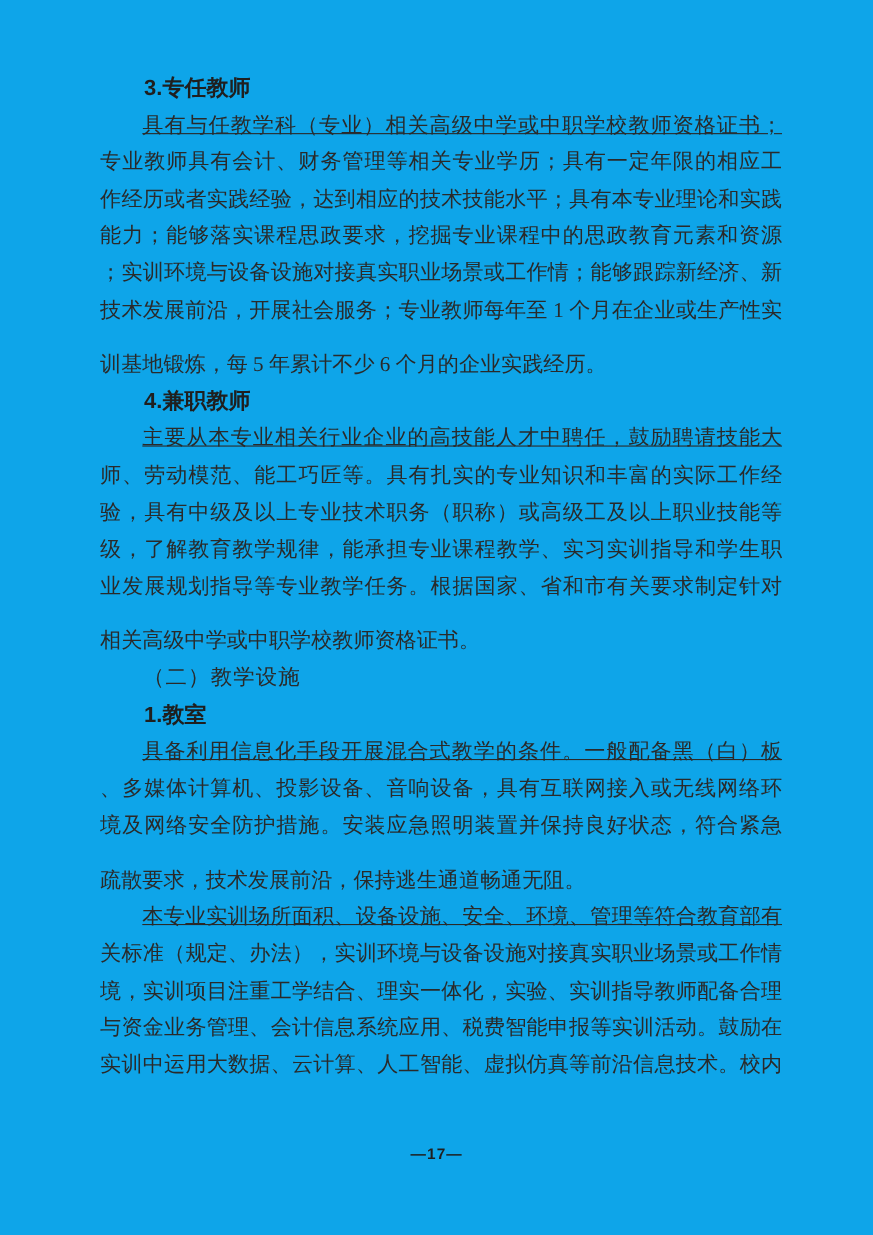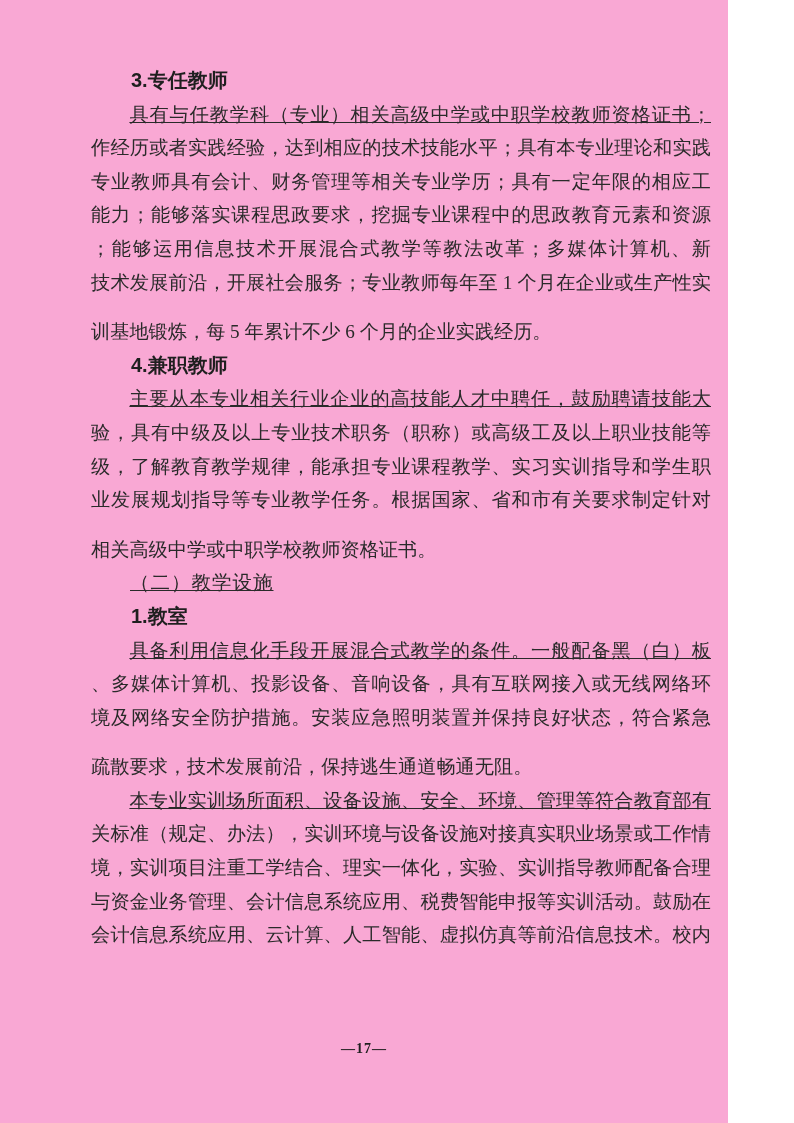--- a/index.html
+++ b/index.html
@@ -2,23 +2,23 @@
 <html><head>
 <meta charset="utf-8">
 <style>
   html, body {
     margin: 0;
     padding: 0;
     background: #ffffff;
   }
   .page {
     position: relative;
-    width: 728px;
+    width: 794px;
     height: 1123px;
-    background: #f9a8d4;
+    background: #0ea5e9;
     overflow: hidden;
     font-family: "Liberation Serif", "DejaVu Serif", serif;
     color: #2a2a2a;
   }
   .doc {
     position: absolute;
     left: 91px;
     top: 64px;
     width: 620px;
     font-size: 19.2px;
@@ -50,60 +50,60 @@
     height: 33.6px;
     line-height: 33.6px;
   }
   .subheading {
     font-family: "Liberation Serif", "DejaVu Serif", serif;
     text-indent: 2em;
     font-size: 19.5px;
     height: 33.6px;
     line-height: 33.6px;
     letter-spacing: 1px;
-    text-decoration: underline;
   }
   .footer {
     position: absolute;
     left: 0;
     right: 0;
     top: 1041px;
     text-align: center;
-    font-family: Liberation Serif, serif;
+    font-family: Liberation Sans, sans-serif;
     font-size: 14px;
     font-weight: bold;
     color: #1f1f1f;
     letter-spacing: 1px;
   }
 </style>
 </head>
 <body>
 
 <div class="page">
   <div class="doc">
       <div class="heading">3.专任教师</div>
       <div class="line first">具有与任教学科（专业）相关高级中学或中职学校教师资格证书；</div>
+      <div class="line">专业教师具有会计、财务管理等相关专业学历；具有一定年限的相应工</div>
       <div class="line">作经历或者实践经验，达到相应的技术技能水平；具有本专业理论和实践</div>
-      <div class="line">专业教师具有会计、财务管理等相关专业学历；具有一定年限的相应工</div>
       <div class="line">能力；能够落实课程思政要求，挖掘专业课程中的思政教育元素和资源</div>
-      <div class="line">；能够运用信息技术开展混合式教学等教法改革；多媒体计算机、新</div>
+      <div class="line">；实训环境与设备设施对接真实职业场景或工作情；能够跟踪新经济、新</div>
       <div class="line">技术发展前沿，开展社会服务；专业教师每年至 1 个月在企业或生产性实</div>
       <div class="line last">训基地锻炼，每 5 年累计不少 6 个月的企业实践经历。</div>
       <div class="heading">4.兼职教师</div>
       <div class="line first">主要从本专业相关行业企业的高技能人才中聘任，鼓励聘请技能大</div>
+      <div class="line">师、劳动模范、能工巧匠等。具有扎实的专业知识和丰富的实际工作经</div>
       <div class="line">验，具有中级及以上专业技术职务（职称）或高级工及以上职业技能等</div>
       <div class="line">级，了解教育教学规律，能承担专业课程教学、实习实训指导和学生职</div>
       <div class="line">业发展规划指导等专业教学任务。根据国家、省和市有关要求制定针对</div>
       <div class="line last">相关高级中学或中职学校教师资格证书。</div>
       <div class="subheading">（二）教学设施</div>
       <div class="heading">1.教室</div>
       <div class="line first">具备利用信息化手段开展混合式教学的条件。一般配备黑（白）板</div>
       <div class="line">、多媒体计算机、投影设备、音响设备，具有互联网接入或无线网络环</div>
       <div class="line">境及网络安全防护措施。安装应急照明装置并保持良好状态，符合紧急</div>
       <div class="line last">疏散要求，技术发展前沿，保持逃生通道畅通无阻。</div>
       <div class="line first">本专业实训场所面积、设备设施、安全、环境、管理等符合教育部有</div>
       <div class="line">关标准（规定、办法），实训环境与设备设施对接真实职业场景或工作情</div>
       <div class="line">境，实训项目注重工学结合、理实一体化，实验、实训指导教师配备合理</div>
       <div class="line">与资金业务管理、会计信息系统应用、税费智能申报等实训活动。鼓励在</div>
-      <div class="line">会计信息系统应用、云计算、人工智能、虚拟仿真等前沿信息技术。校内</div>
+      <div class="line">实训中运用大数据、云计算、人工智能、虚拟仿真等前沿信息技术。校内</div>
     </div>
   <div class="footer">—17—</div>
 </div>
 
 </body></html>

